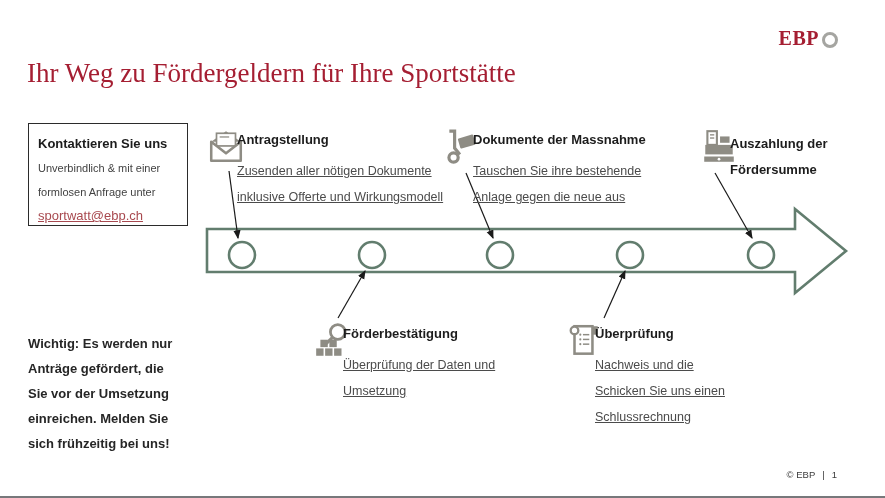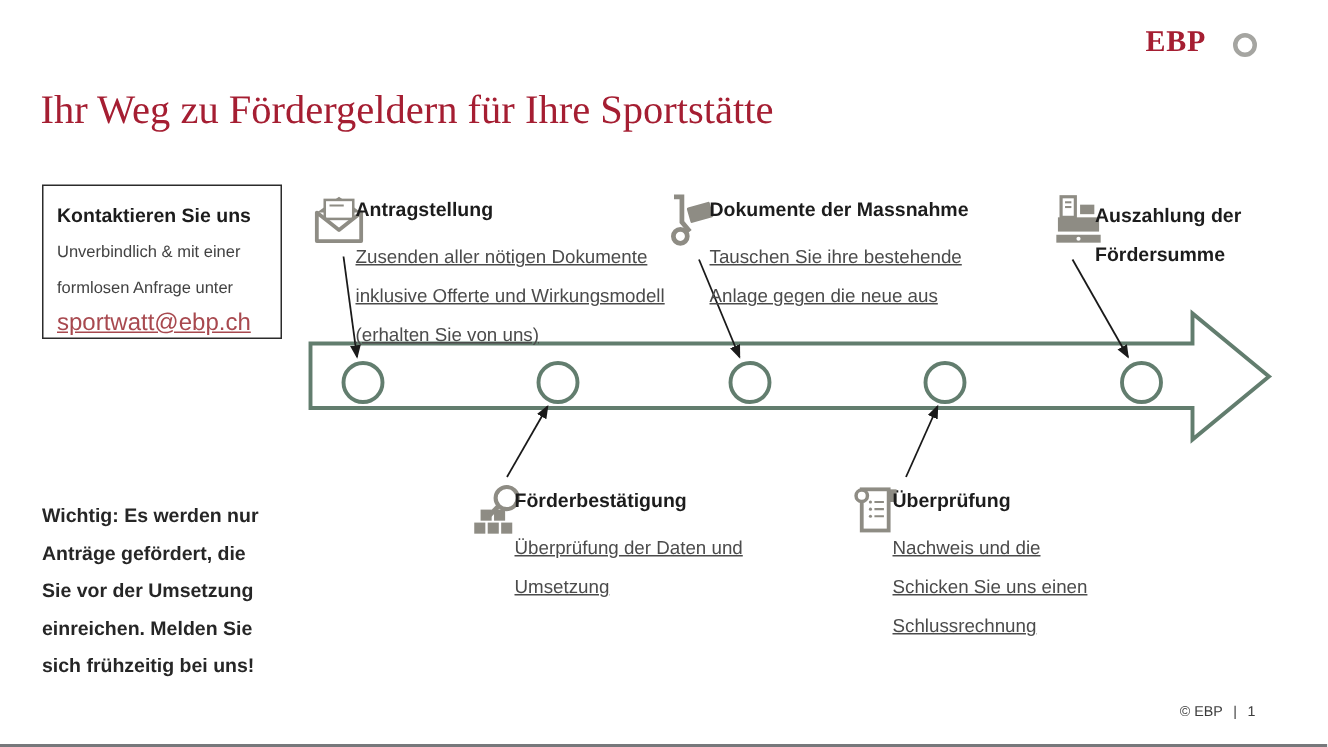--- a/index.html
+++ b/index.html
@@ -1,30 +1,30 @@
 <!DOCTYPE html>
 <html><head>
 <meta charset="utf-8">
 <style>
   html,body{margin:0;padding:0;background:#fff;}
   .slide{
     position:relative;width:885px;height:498px;background:#ffffff;overflow:hidden;
     font-family:"Liberation Sans",sans-serif;color:#4b4b4b;
   }
   
-  .logo{position:absolute;top:17px;right:47px;display:flex;align-items:center;gap:18px;}
+  .logo{position:absolute;top:27px;right:47px;display:flex;align-items:center;gap:3px;}
   .logo-text{font-family:"Liberation Serif",serif;font-weight:bold;font-size:20px;color:#a51e32;letter-spacing:.5px;}
   .logo-ring{width:10px;height:10px;border:3.2px solid #a5a5a1;border-radius:50%;margin-top:2px;}
   
   .title{position:absolute;left:27px;top:58px;font-family:"Liberation Serif",serif;font-size:27px;color:#a51e32;white-space:nowrap;font-weight:400;}
   
   .contact-box{position:absolute;left:28px;top:123px;width:160px;height:103px;border:1.3px solid #2b2b2b;box-sizing:border-box;padding:8px 0 0 9px;}
   .contact-box .heading{font-size:13px;font-weight:bold;color:#1c1c1c;line-height:24px;}
   .contact-box .cline{font-size:11px;color:#424242;line-height:24px;}
-  .contact-box .email{font-size:16px;color:#a8494f;line-height:24px;text-decoration:underline;cursor:pointer;}
+  .contact-box .email{font-size:13px;color:#a8494f;line-height:24px;text-decoration:underline;cursor:pointer;}
   
   .overlay{position:absolute;left:0;top:0;pointer-events:none;}
   
   .step{position:absolute;}
   .step .icon{position:absolute;left:0;top:0;}
   .step .texts{position:absolute;left:30px;top:0;}
   .step .stitle{font-size:13px;font-weight:bold;color:#1c1c1c;line-height:17px;margin:3px 0 10px 0;white-space:nowrap;}
   .step .stitle.wrap{white-space:normal;width:112px;line-height:26px;margin-top:3px;}
   .step .line{font-size:12.5px;color:#4b4b4b;line-height:26px;white-space:nowrap;text-decoration:underline;}
   
@@ -75,21 +75,20 @@
     <svg class="icon" width="38" height="38" viewBox="0 0 36 36">
       <polygon points="4,13 18,3 32,13" fill="#8e8c84"></polygon>
       <rect x="9" y="5" width="18" height="12" fill="#fff" stroke="#8e8c84" stroke-width="1.6"></rect>
       <line x1="12" y1="8.5" x2="21" y2="8.5" stroke="#8e8c84" stroke-width="1.2"></line>
       <polygon points="4,13 18,24 32,13 32,31 4,31" fill="#fff" stroke="#8e8c84" stroke-width="2.4" stroke-linejoin="round"></polygon>
     </svg>
     <div class="texts">
       <div class="stitle">Antragstellung</div>
       <div class="line">Zusenden aller nötigen Dokumente</div>
       <div class="line">inklusive Offerte und Wirkungsmodell</div>
-      <div class="line">(erhalten Sie von uns)</div>
     </div>
   </div>
 
   <div class="step" style="left:443px;top:128px;">
     <svg class="icon" width="38" height="38" viewBox="0 0 36 36">
       <path d="M6 3 h5 v16 l5 6" stroke="#8e8c84" stroke-width="3" fill="none"></path>
       <circle cx="10" cy="28" r="4.4" fill="#fff" stroke="#8e8c84" stroke-width="3"></circle>
       <rect x="15" y="8" width="15" height="10" rx="1" fill="#8e8c84" transform="rotate(-16 22 13)"></rect>
     </svg>
     <div class="texts">

